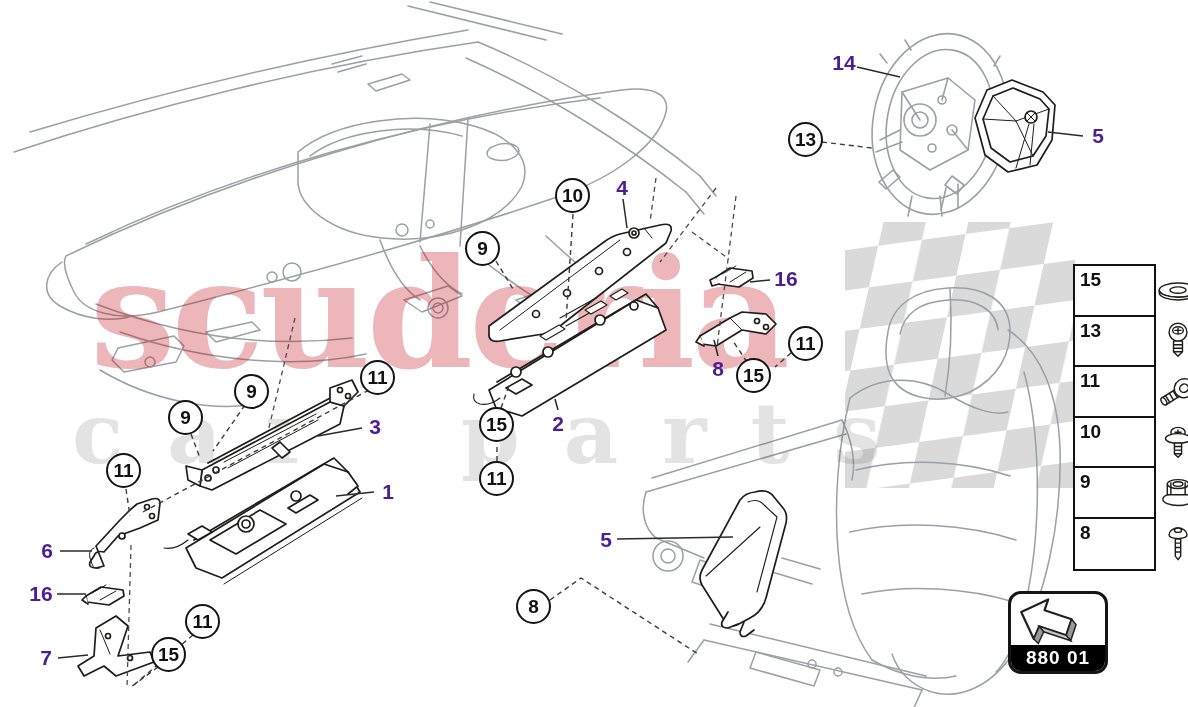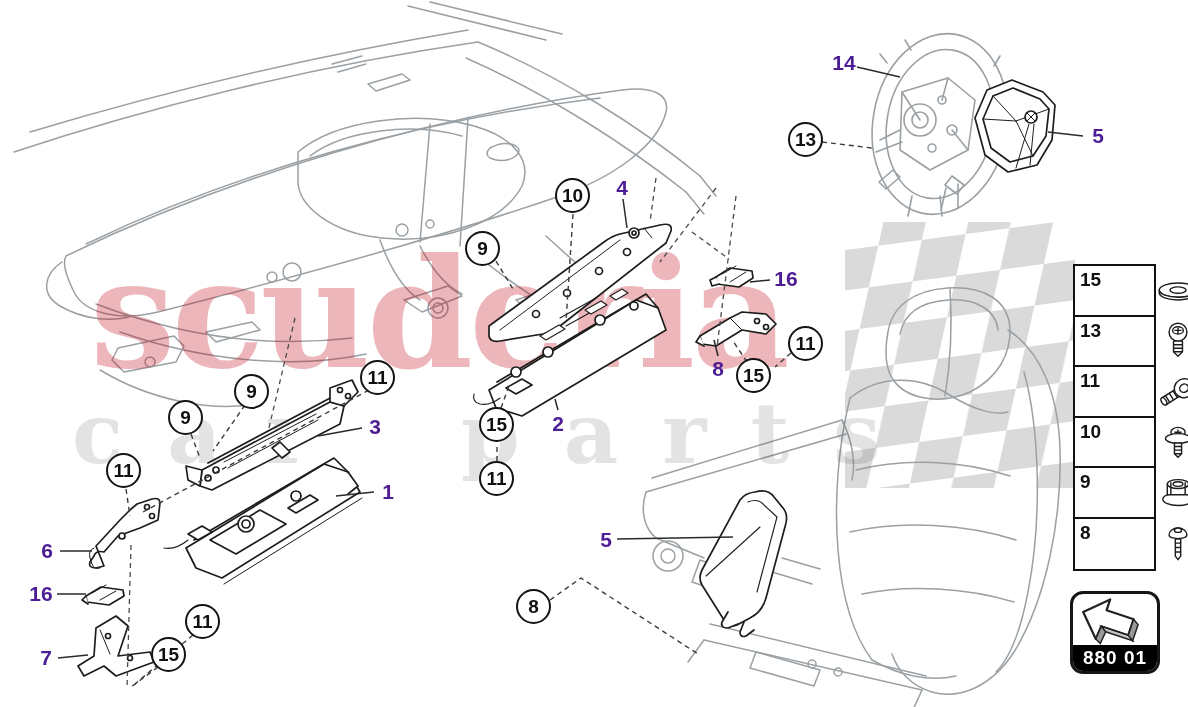--- a/index.html
+++ b/index.html
@@ -18,21 +18,21 @@
           box-sizing:border-box;cursor:pointer;}
   .callout-plain{position:absolute;transform:translate(-50%,-50%);font-weight:bold;
           font-size:21px;color:#4c1d95;cursor:pointer;}
   .legend-box{position:absolute;left:1073px;top:264px;width:83px;height:307px;
           border:2px solid #111;background:#fff;box-sizing:border-box;}
   .legend-row{position:relative;height:50.5px;border-bottom:2px solid #111;box-sizing:border-box;
           background:#fff;cursor:pointer;}
   .legend-row:last-child{border-bottom:none;}
   .legend-num{position:absolute;left:5px;top:3px;font-weight:bold;font-size:19px;color:#111;}
   .legend-icon{position:absolute;right:1px;top:2px;}
-  .pagecode-box{position:absolute;left:1070px;top:591px;width:90px;height:83px;
+  .pagecode-box{position:absolute;left:1008px;top:591px;width:100px;height:83px;
           border:3px solid #151515;border-radius:13px;background:#fff;box-sizing:border-box;
           display:flex;flex-direction:column;overflow:hidden;cursor:pointer;}
   .pagecode-arrow{flex:1;display:flex;align-items:center;justify-content:center;}
   .pagecode-bar{height:26px;background:#000;color:#fff;display:flex;align-items:center;
           justify-content:center;font-weight:bold;font-size:19px;letter-spacing:1px;}
 </style>
 </head>
 <body>
 
 <div id="stage">

